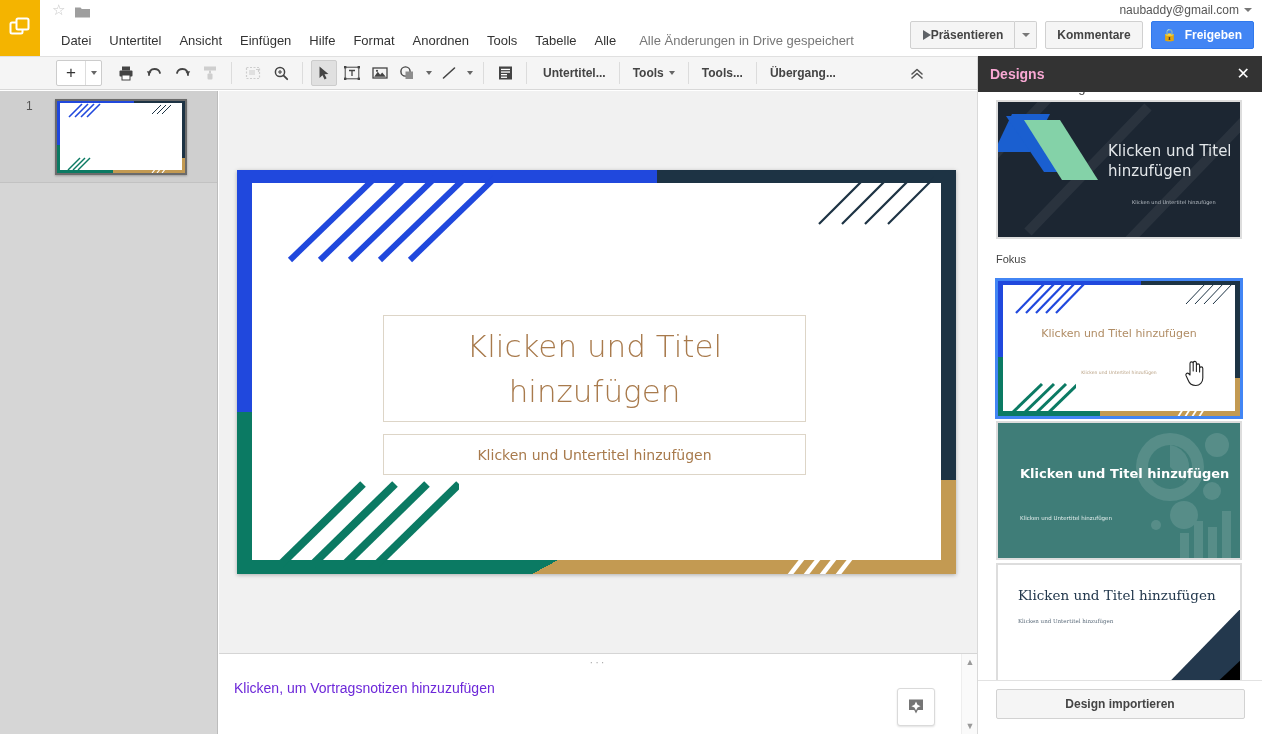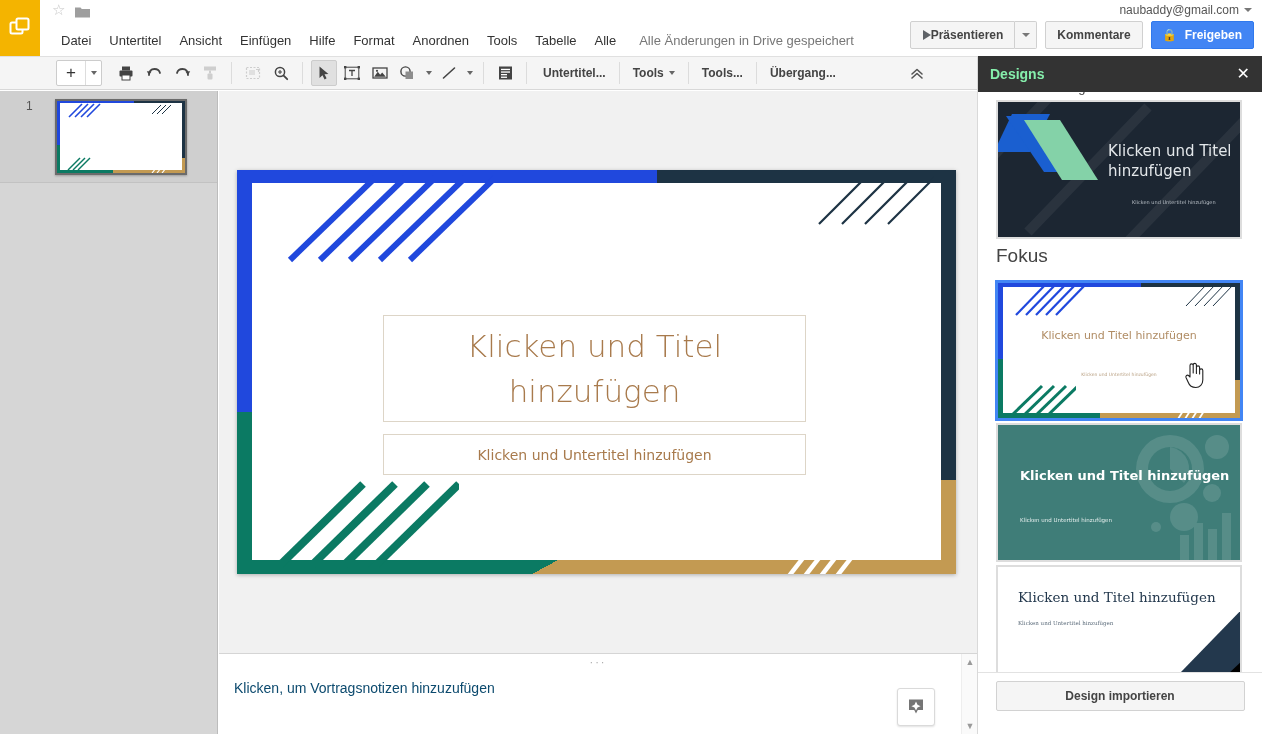--- a/index.html
+++ b/index.html
@@ -141,54 +141,54 @@
 
   
   .notes {
     position: absolute; left: 219px; right: 285px; bottom: 0; height: 81px;
     background: #fff; border-top: 1px solid #d5d5d5;
   }
   .notes-handle {
     position: absolute; left: 50%; top: 2px; transform: translateX(-50%);
     font-size: 11px; color: #aaa; letter-spacing: 2px; cursor: ns-resize; user-select: none;
   }
-  .notes-text { position: absolute; left: 15px; top: 26px; font-size: 14px; color: #0c4a6e; }
+  .notes-text { position: absolute; left: 15px; top: 26px; font-size: 14px; color: #6d28d9; }
   .explore-btn {
     position: absolute; right: 42px; bottom: 8px; width: 38px; height: 38px;
     background: #fff; border: 1px solid #dadada; border-radius: 3px;
     box-shadow: 0 1px 2px rgba(0,0,0,.12); display: flex; align-items: center; justify-content: center; cursor: pointer;
   }
   .notes-scroll {
     position: absolute; right: 0; top: 0; width: 16px; bottom: 0; background: #fafafa; border-left: 1px solid #eee;
   }
   .scroll-arrow { width: 16px; height: 16px; display: flex; align-items: center; justify-content: center; color: #9a9a9a; font-size: 9px; cursor: pointer; }
 
   
   .panel {
     position: absolute; right: 0; top: 56px; width: 285px; bottom: 0;
     background: #fff; border-left: 1px solid #d9d9d9;
   }
   .panel-head {
     position: absolute; left: 0; top: 0; right: 0; height: 36px; background: #333;
     display: flex; align-items: center; justify-content: space-between; padding: 0 12px; z-index: 5;
   }
-  .panel-title { color: #86efac; font-size: 14px; font-weight: bold; }
+  .panel-title { color: #f9a8d4; font-size: 14px; font-weight: bold; }
   .panel-close { color: #fff; font-size: 16px; cursor: pointer; line-height: 1; }
   .panel-body {
     position: absolute; left: 0; top: 22px; right: 0; bottom: 46px; overflow: hidden; padding: 0 18px;
   }
   .theme-label-cut { font-size: 13px; color: #444; height: 22px; padding-top: 2px; }
   .theme-item { margin-bottom: 3px; }
   .theme-card {
     width: 246px; height: 139px; border: 2px solid #ddd; background: #fff; position: relative; overflow: hidden; cursor: pointer;
   }
   .theme-card.selected { border-color: #4285f4; box-shadow: 0 0 0 1px #4285f4; }
-  .theme-name { font-size: 19px; color: #444; margin: 6px 0 14px 0; }
+  .theme-name { font-size: 11px; color: #444; margin: 14px 0 14px 0; }
   .panel-foot {
-    position: absolute; left: 0; right: 0; bottom: 16px; height: 46px; background: #fff;
+    position: absolute; left: 0; right: 0; bottom: 8px; height: 46px; background: #fff;
     border-top: 1px solid #e2e2e2; display: flex; align-items: center; justify-content: center;
   }
   .import-btn {
     width: 249px; height: 30px; background: #f5f5f5; border: 1px solid #d2d2d2; border-radius: 2px;
     font-size: 12px; font-weight: bold; color: #444; display: flex; align-items: center; justify-content: center; cursor: pointer;
   }
 
   
   .t-fokus { position: absolute; inset: 0; background: #1c2632; }
   .t-fokus .ttl { position: absolute; left: 110px; top: 40px; color: #e3e7ea; font-size: 15px; line-height: 1.3; font-family: "DejaVu Sans", sans-serif; }

